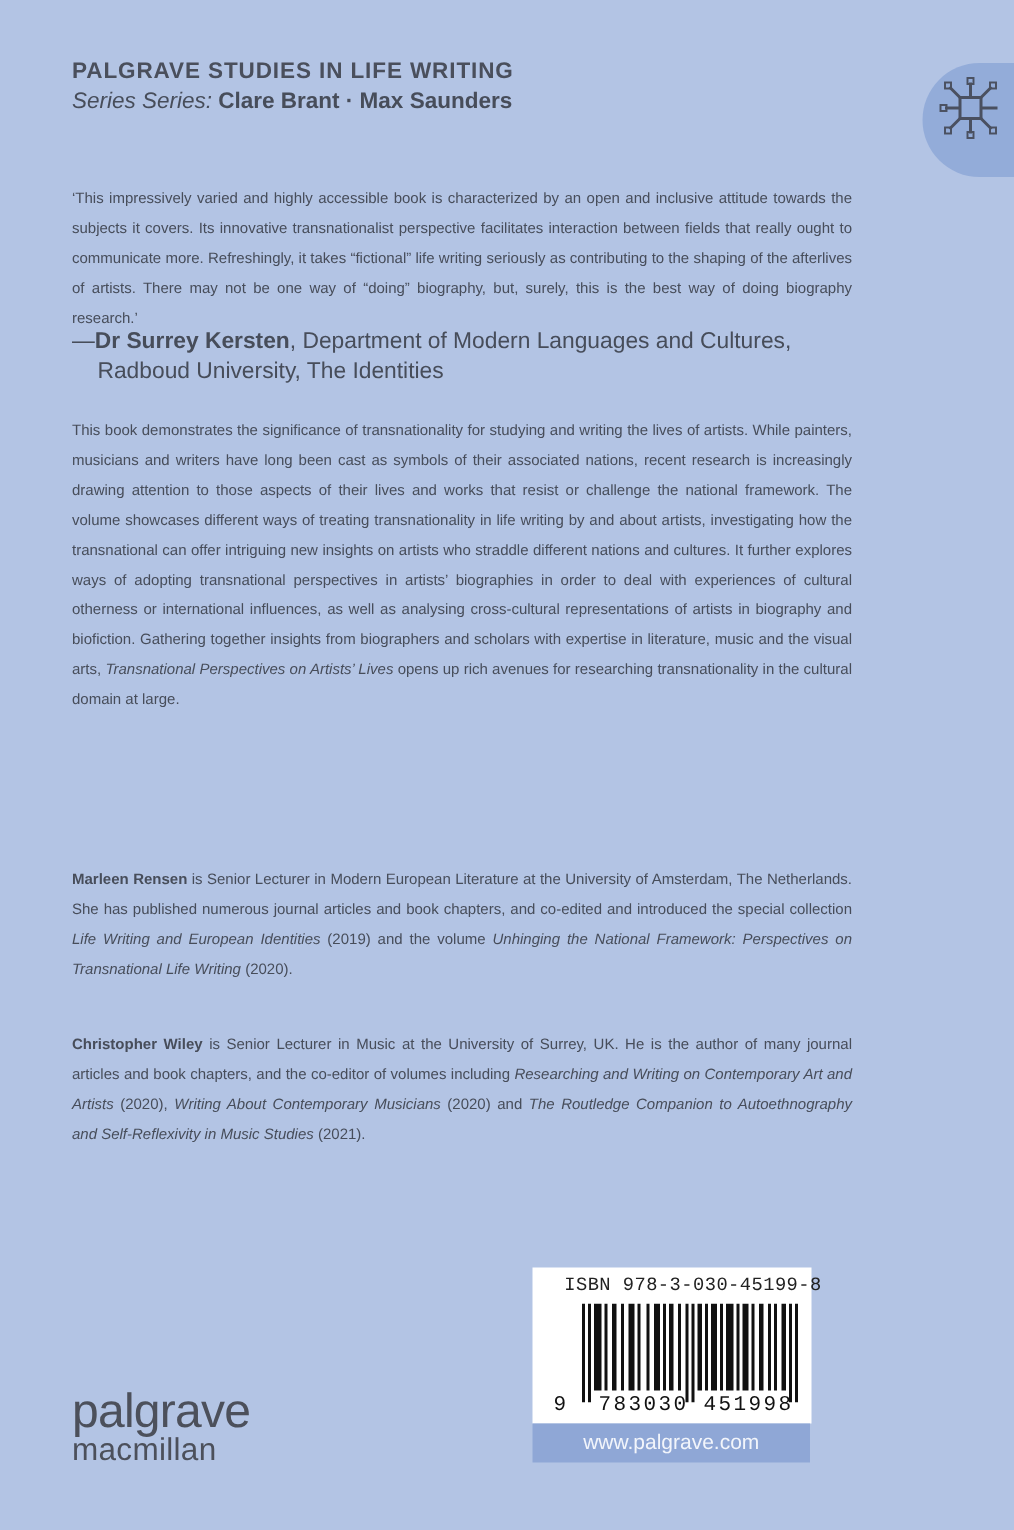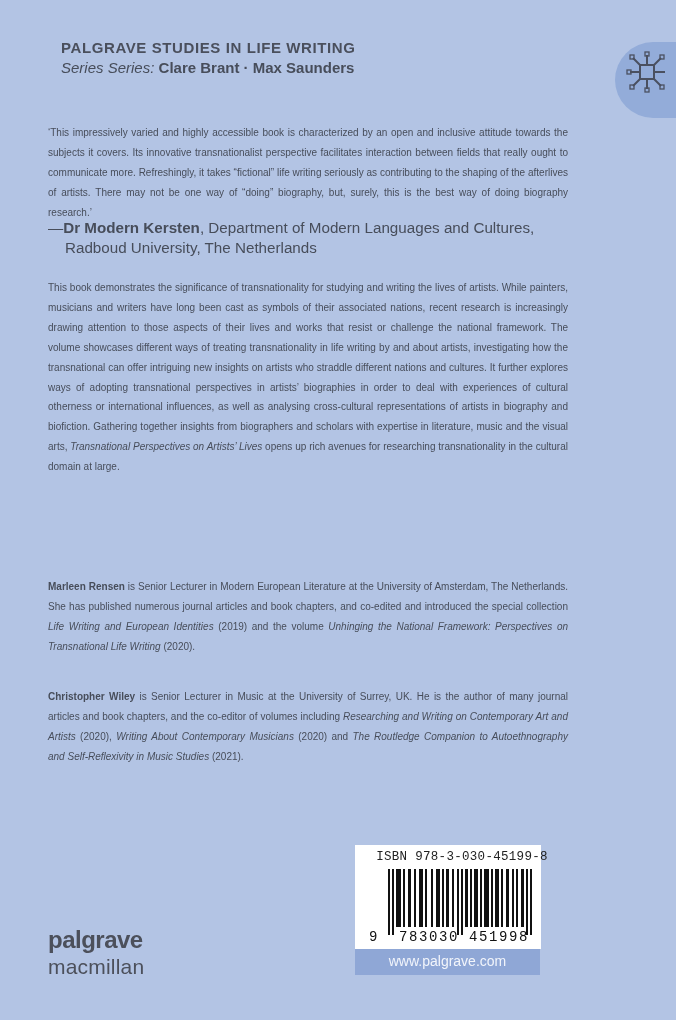--- a/index.html
+++ b/index.html
@@ -1,18 +1,18 @@
 <!DOCTYPE html>
 <html><head>
 <meta charset="utf-8">
 <style>
   html,body{margin:0;padding:0;}
   body{width:676px;height:1020px;background:#b3c4e4;position:relative;overflow:hidden;
        font-family:"Liberation Sans",sans-serif;color:#474d5a;}
-  .series{position:absolute;left:61px;top:38px;}
+  .series{position:absolute;left:48px;top:38px;}
   .series-title{font-weight:bold;font-size:15px;letter-spacing:0.6px;color:#4a4f5c;line-height:20px;}
   .series-editors{font-size:15px;line-height:20px;color:#474d5a;}
   .series-editors .lbl{font-style:italic;}
   .series-editors .names{font-weight:bold;}
   .logo-badge{position:absolute;left:615px;top:42px;width:100px;height:76px;border-radius:38px;background:#93acd9;}
   .logo-badge svg{position:absolute;left:10px;top:8px;}
   .text-block{position:absolute;left:48px;width:520px;font-size:10px;line-height:19.9px;text-align:justify;color:#474d5a;}
   .quote{top:123px;}
   .attrib{position:absolute;left:48px;top:218px;font-size:15.2px;line-height:20px;color:#474d5a;}
   .attrib .l2{padding-left:17px;}
@@ -21,21 +21,21 @@
   .desc{top:278px;}
   .bio1{top:577px;}
   .bio2{top:687px;}
   .barcode-box{position:absolute;left:355px;top:845px;width:214px;height:130px;}
   .barcode-white{position:absolute;left:0;top:0;width:186px;height:104px;background:#fff;}
   .isbn-text{position:absolute;left:0;top:5px;width:214px;text-align:center;font-family:"Liberation Mono",monospace;font-size:12.5px;color:#222;letter-spacing:0.3px;}
   .bars{position:absolute;left:33px;top:24px;}
   .barcode-digits{position:absolute;left:14px;top:84px;font-family:"Liberation Mono",monospace;font-size:14px;color:#111;letter-spacing:1.6px;white-space:pre;}
   .url-strip{position:absolute;left:0;top:104px;width:185px;height:26px;background:#8fa7d6;color:#f2f5fb;font-size:14px;text-align:center;line-height:24px;}
   .brand{position:absolute;left:48px;top:925px;color:#4c505b;}
-  .brand-1{font-size:24px;line-height:30px;letter-spacing:-0.5px;font-weight:bold;}
+  .brand-1{font-size:32px;line-height:30px;letter-spacing:-0.5px;}
   .brand-2{font-size:21px;line-height:24px;letter-spacing:0.2px;}
 </style>
 </head>
 <body>
 
 <div class="series">
   <div class="series-title">PALGRAVE STUDIES IN LIFE WRITING</div>
   <div class="series-editors">
     <span class="lbl">Series Series:</span>
     <span class="names">Clare Brant · Max Saunders</span>
@@ -58,22 +58,22 @@
       <rect x="35" y="5" width="4" height="4" stroke-width="1.3"></rect>
     <line x1="15" y1="29" x2="8" y2="36"></line>
       <rect x="5" y="35" width="4" height="4" stroke-width="1.3"></rect>
     <line x1="29" y1="29" x2="36" y2="36"></line>
       <rect x="35" y="35" width="4" height="4" stroke-width="1.3"></rect>
   </svg>
 </div>
 
 <div class="text-block quote">‘This impressively varied and highly accessible book is characterized by an open and inclusive attitude towards the subjects it covers. Its innovative transnationalist perspective facilitates interaction between fields that really ought to communicate more. Refreshingly, it takes “fictional” life writing seriously as contributing to the shaping of the afterlives of artists. There may not be one way of “doing” biography, but, surely, this is the best way of doing biography research.’</div>
 <div class="attrib">
-  <div><span>—</span><span class="b">Dr Modern Kersten</span><span>, Department of Modern Languages and Cultures,</span></div>
-  <div class="l2">Radboud University, The Netherlands</div>
+  <div><span>—</span><span class="b">Dr Surrey Kersten</span><span>, Department of Modern Languages and Cultures,</span></div>
+  <div class="l2">Radboud University, The Identities</div>
 </div>
 
 <div class="text-block desc"><span>This book demonstrates the significance of transnationality for studying and writing the lives of artists. While painters, musicians and writers have long been cast as symbols of their associated nations, recent research is increasingly drawing attention to those aspects of their lives and works that resist or challenge the national framework. The volume showcases different ways of treating transnationality in life writing by and about artists, investigating how the transnational can offer intriguing new insights on artists who straddle different nations and cultures. It further explores ways of adopting transnational perspectives in artists’ biographies in order to deal with experiences of cultural otherness or international influences, as well as analysing cross-cultural representations of artists in biography and biofiction. Gathering together insights from biographers and scholars with expertise in literature, music and the visual arts, </span><span class="i">Transnational Perspectives on Artists’ Lives</span><span> opens up rich avenues for researching transnationality in the cultural domain at large.</span></div>
 
 <div class="text-block bio1"><span class="b">Marleen Rensen</span><span> is Senior Lecturer in Modern European Literature at the University of Amsterdam, The Netherlands. She has published numerous journal articles and book chapters, and co-edited and introduced the special collection </span><span class="i">Life Writing and European Identities</span><span> (2019) and the volume </span><span class="i">Unhinging the National Framework: Perspectives on Transnational Life Writing</span><span> (2020).</span></div>
 
 <div class="text-block bio2"><span class="b">Christopher Wiley</span><span> is Senior Lecturer in Music at the University of Surrey, UK. He is the author of many journal articles and book chapters, and the co-editor of volumes including </span><span class="i">Researching and Writing on Contemporary Art and Artists</span><span> (2020), </span><span class="i">Writing About Contemporary Musicians</span><span> (2020) and </span><span class="i">The Routledge Companion to Autoethnography and Self-Reflexivity in Music Studies</span><span> (2021).</span></div>
 
 <div class="barcode-box">
   <div class="barcode-white">

